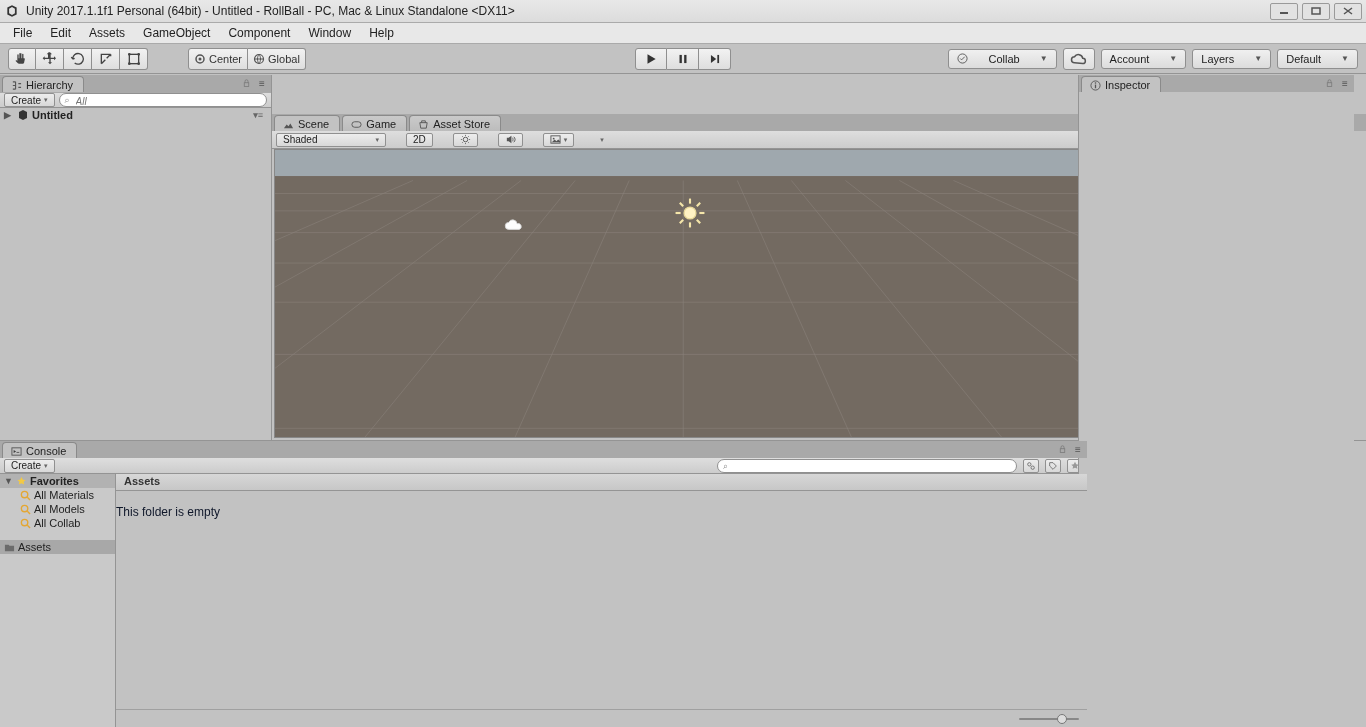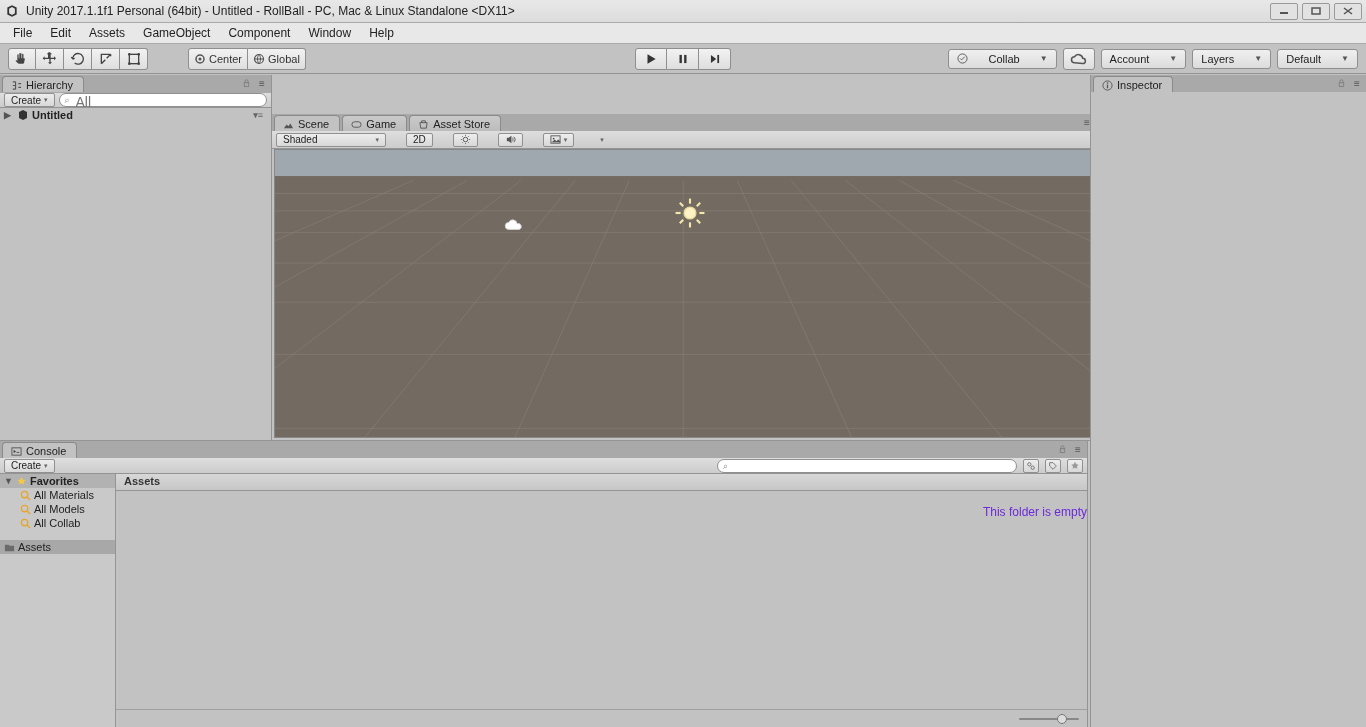--- a/index.html
+++ b/index.html
@@ -46,21 +46,21 @@
   .tab.active { background:#c2c2c2; }
   .tab .ticon { display:flex; }
   .tabhdr .optbtn { position:absolute; right:2px; top:1px; width:14px; height:14px; font-size:10px; display:flex; align-items:center; justify-content:center; color:#555;}
   .tabhdr .lockbtn { position:absolute; right:18px; top:1px; width:14px; height:14px; display:flex; align-items:center; justify-content:center;}
 
   .subbar { height:16px; background:linear-gradient(#dedede,#cccccc); border-top:1px solid #aaa; border-bottom:1px solid #949494; display:flex; align-items:center; padding:0 4px; gap:4px; font-size:10px;}
   .minibtn { height:14px; padding:0 6px; background:linear-gradient(#ededed,#d8d8d8); border:1px solid #909090; border-radius:2px; font-size:10px; display:flex; align-items:center; gap:3px;}
   .minibtn .arr{ font-size:7px; color:#666;}
   .search { flex:0 0 200px; height:14px; background:#fff; border:1px solid #909090; border-radius:7px; padding:0 18px 0 6px; font-size:10px; position:relative;}
   .search .mag { font-size:9px; line-height:12px; color:#888; position:absolute; left:5px; top:0;}
-  .search .field { border:none; outline:none; width:100%; height:15px; font-size:14px; background:transparent; padding-left:10px;}
+  .search .field { border:none; outline:none; width:100%; height:15px; font-size:10px; background:transparent; padding-left:10px;font-style:italic;}
 
   .panelbody { flex:1; background:#c2c2c2; overflow:hidden; position:relative;}
 
   
   .treeitem { padding:1px 4px 1px 4px; display:flex; align-items:center; gap:2px; font-size:11px;}
   .treeitem .fold { width:10px; font-size:9px; color:#555;}
   .treeitem .uicon { width:14px; display:flex; justify-content:center;}
   .treeitem.bold { font-weight:bold;}
 
   
@@ -70,21 +70,21 @@
   .sun { position:absolute; left:398px; top:46px; }
   .cloud { position:absolute; left:228px; top:68px; }
 
   
   .splitL { width:116px; background:#c9c9c9; border-right:1px solid #949494;}
   .splitR { flex:1; background:#c2c2c2; position:relative;}
   .favhdr { background:#b2b2b2; padding:1px 4px; font-size:11px; font-weight:bold; display:flex; align-items:center; gap:3px;}
   .favitem { padding:1px 4px 1px 20px; font-size:11px; display:flex; align-items:center; gap:3px;}
   .assetshdr{ background:#a8a8a8; padding:1px 4px; font-size:11px; display:flex; align-items:center; gap:3px; margin-top:10px;}
   .crumb { height:17px; background:linear-gradient(#d7d7d7,#c7c7c7); border-bottom:1px solid #949494; padding:1px 8px; font-size:11px; font-weight:bold; color:#333;}
-  .empty { text-align:right; color:#6d28d9; font-size:12px; margin-top:14px;}
+  .empty { text-align:left; color:#0f172a; font-size:12px; margin-top:14px;}
   .sliderbar{position:absolute;bottom:0;right:0;left:0;height:18px;background:#c2c2c2;border-top:1px solid #a0a0a0;display:flex;align-items:center;justify-content:flex-end;padding-right:8px;}
   .slider{width:60px;height:12px;position:relative;}
   .slider .track{position:absolute;top:5px;left:0;right:0;height:2px;background:#888;border-radius:1px;}
   .slider .thumb{position:absolute;top:1px;left:38px;width:10px;height:10px;background:#ddd;border:1px solid #777;border-radius:50%;}
 
   .projbar { height:16px; background:linear-gradient(#dedede,#cccccc); border-bottom:1px solid #949494; display:flex; align-items:center; padding:0 4px; gap:4px;}
   .projbar .search{ flex:1; margin-left:auto;}
   .iconchip{width:16px;height:14px;background:linear-gradient(#ededed,#d8d8d8);border:1px solid #909090;border-radius:2px;display:flex;align-items:center;justify-content:center;font-size:9px;margin-left:2px;}
   .lowerleft { width:1088px; display:flex; flex-direction:column; border-right:1px solid #949494;}
   .lowerbody { flex:1; display:flex;}
@@ -389,21 +389,21 @@
                   </svg>
                 </span>
                 <span>Project</span>
               </div>
           </div>
           <div class="panelbody"></div>
         </div>
       </div>
     </div>
 
-    <div class="panel inspector" style="position:absolute;right:0;top:0;bottom:0">
+    <div class="panel inspector" style="position:absolute;right:12px;top:0;bottom:0">
       <div class="tabhdr">
         <div class="tab active">
             <span class="ticon">
               <svg width="11" height="11" viewBox="0 0 12 12">
                 <circle cx="6" cy="6" r="5" fill="none" stroke="#555"></circle>
                 <rect x="5.3" y="5" width="1.4" height="4" fill="#555"></rect>
                 <circle cx="6" cy="3.3" r="0.9" fill="#555"></circle>
               </svg>
             </span>
             <span>Inspector</span>

